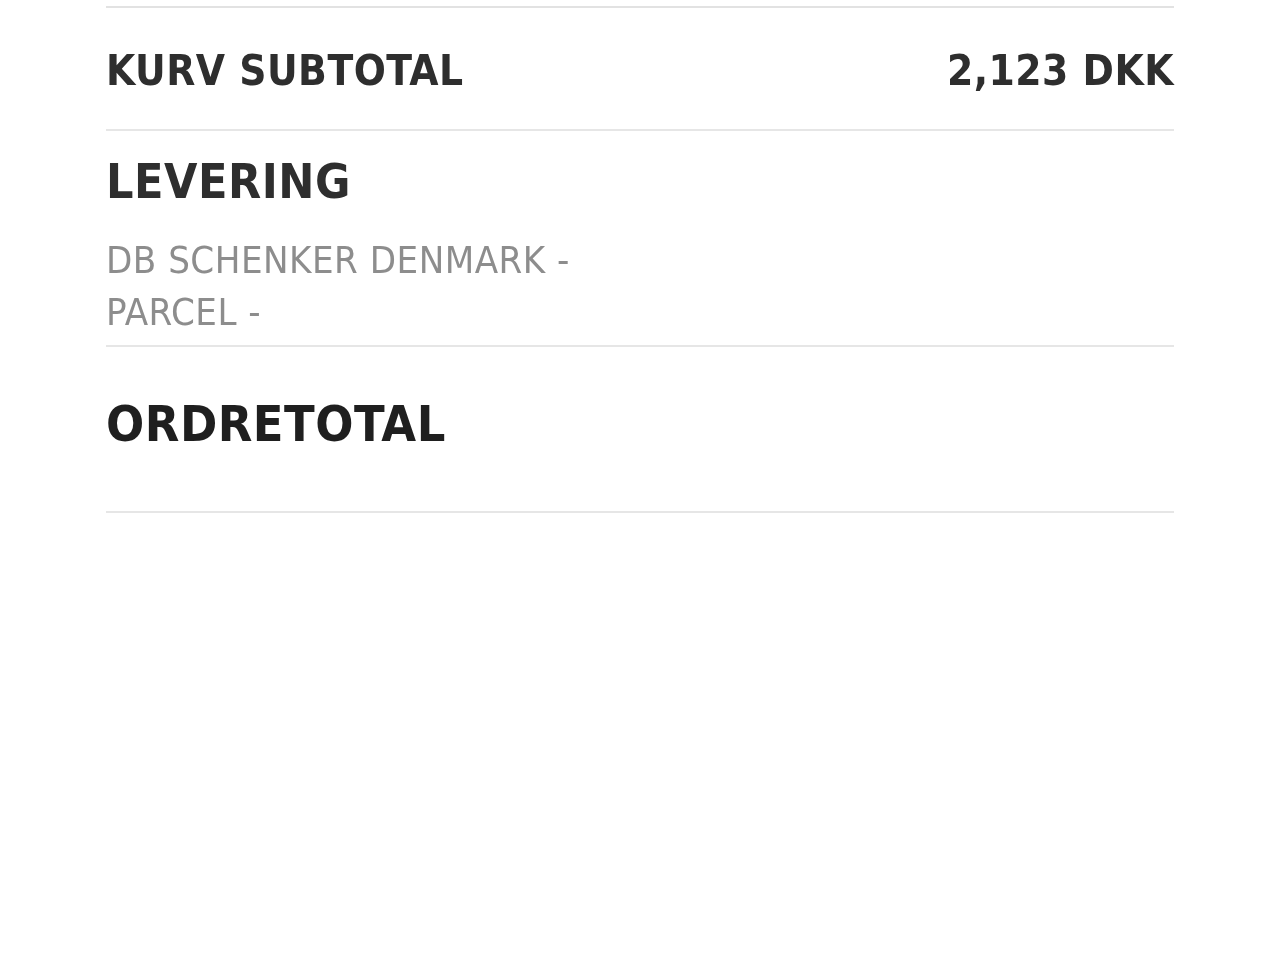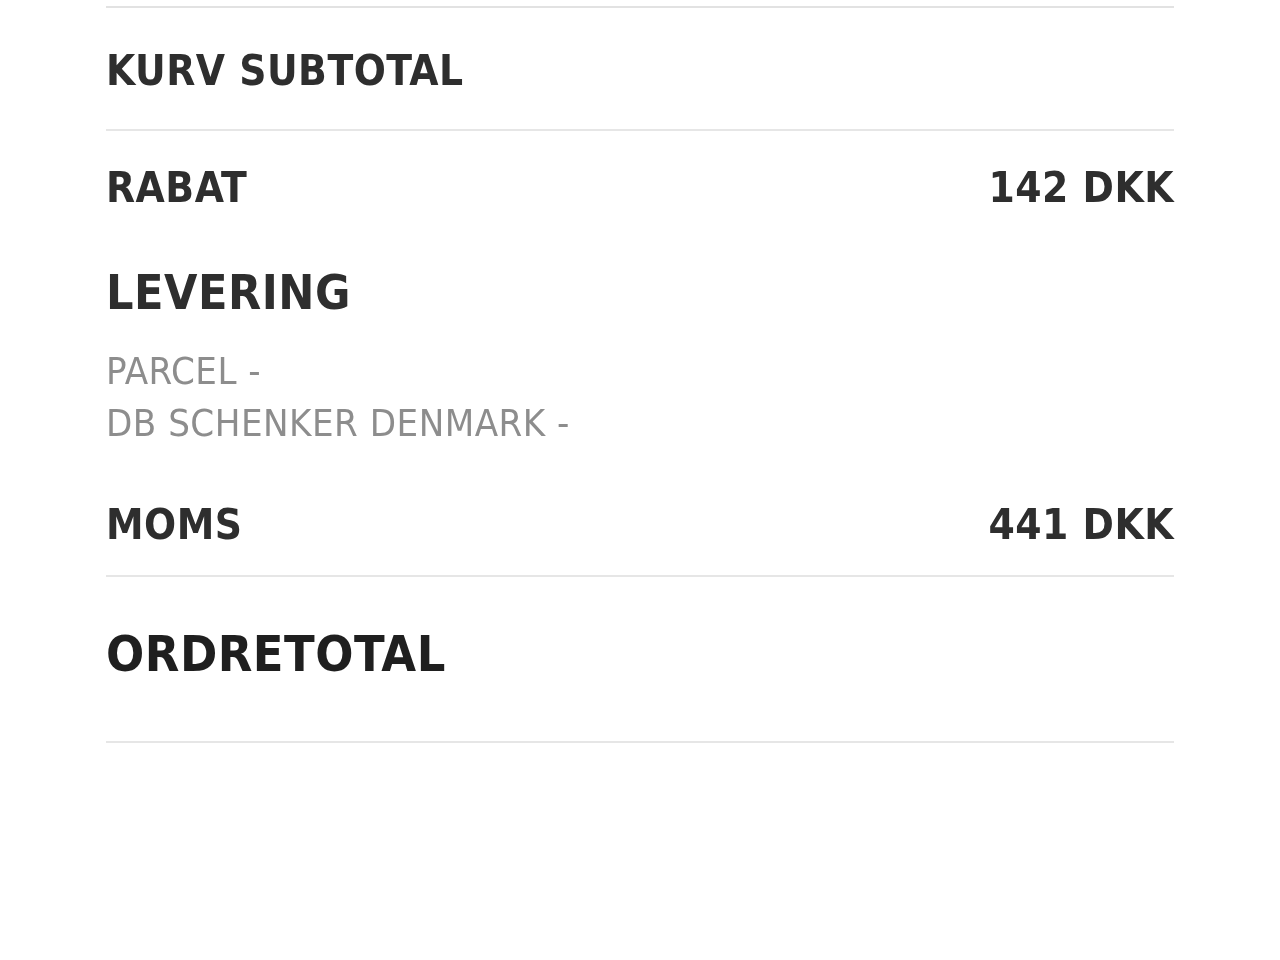--- a/index.html
+++ b/index.html
@@ -101,42 +101,35 @@
 <div class="page">
 
   <div class="summary">
 
     <div class="section-title">ORDREOVERSIGT</div>
 
     <div class="rule"></div>
 
     <div class="row r-subtotal">
       <span class="label">KURV SUBTOTAL</span>
+      <span class="value">2,123 DKK</span>
     </div>
 
     <div class="rule light"></div>
 
-    <div class="row r-discount">
-      <span class="label">RABAT</span>
-      <span class="value">142 DKK</span>
-    </div>
 
     <div class="row r-shipping">
       <span class="label">LEVERING</span>
     </div>
 
     <div class="sub-note">
+      <span class="note-line">DB SCHENKER DENMARK -</span>
       <span class="note-line">PARCEL -</span>
-      <span class="note-line">DB SCHENKER DENMARK -</span>
     </div>
 
-    <div class="row r-tax">
-      <span class="label">MOMS</span>
-      <span class="value">441 DKK</span>
-    </div>
 
     <div class="rule light"></div>
 
     <div class="row r-total">
       <span class="label">ORDRETOTAL</span>
     </div>
 
     <div class="rule light"></div>
 
   </div>

